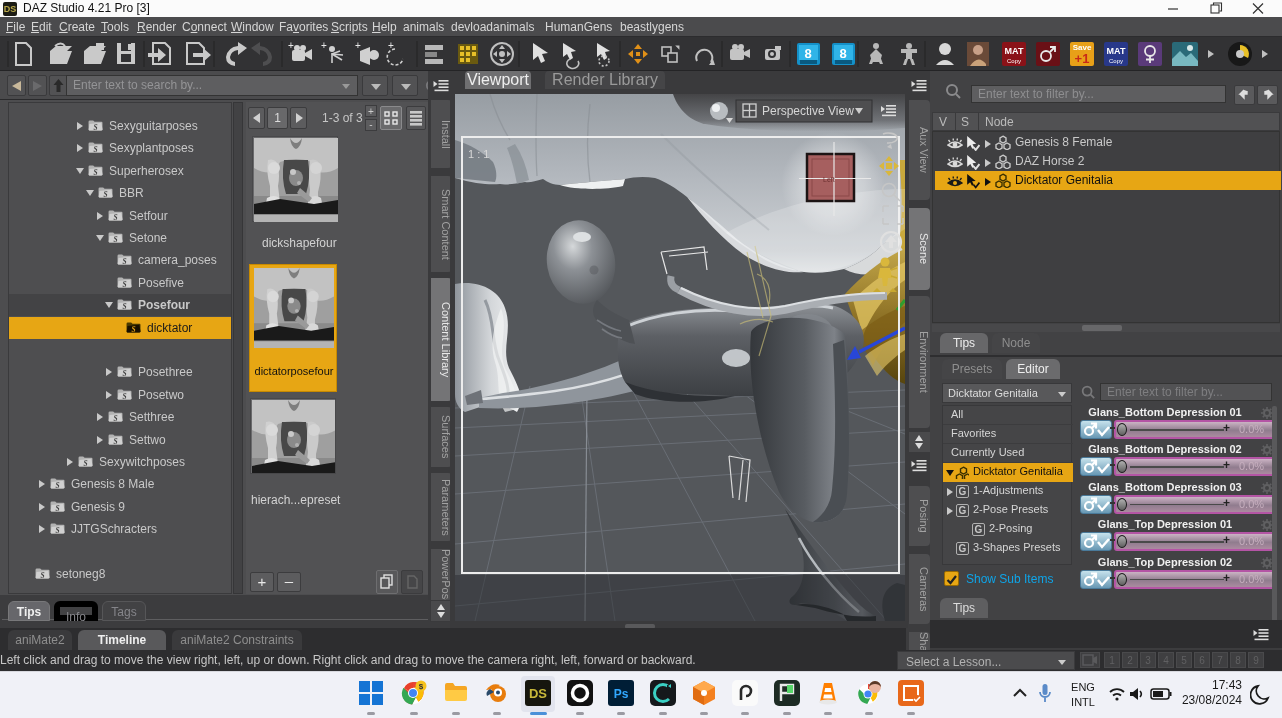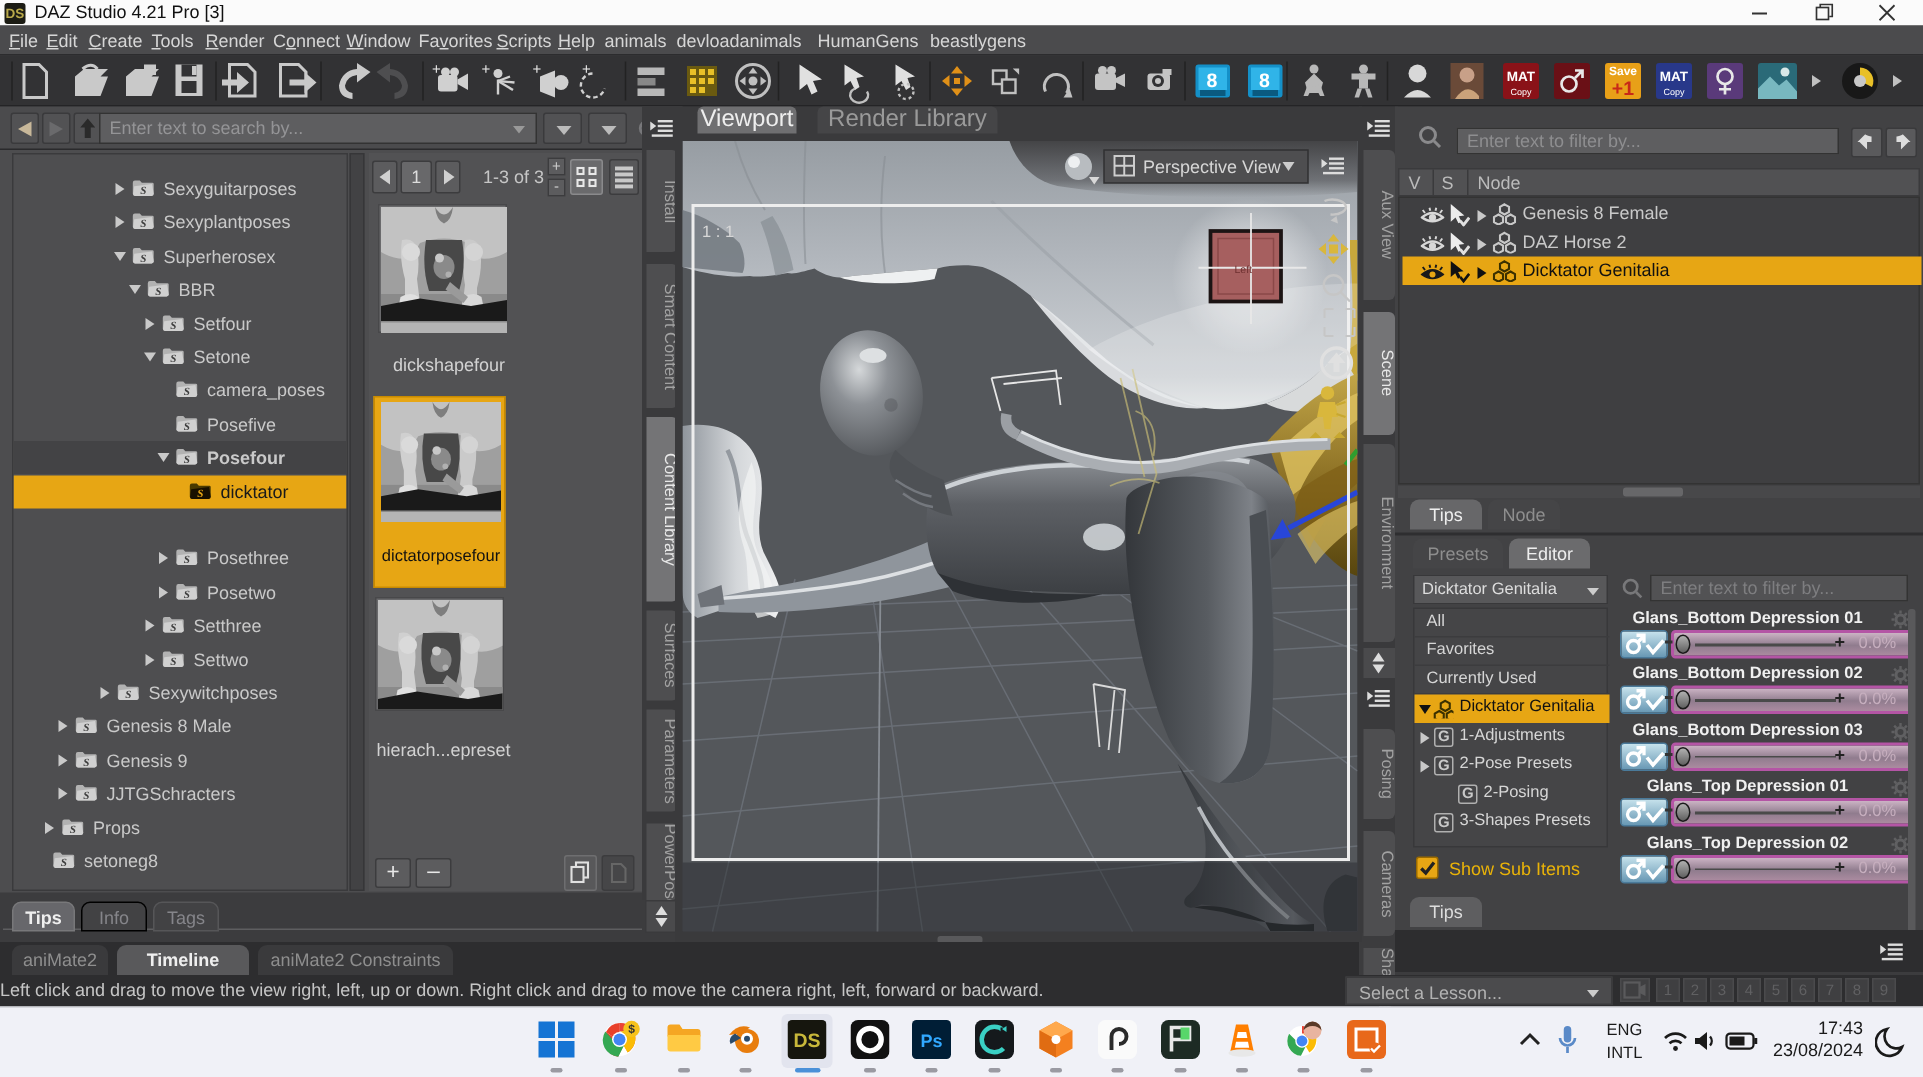--- a/index.html
+++ b/index.html
@@ -492,27 +492,20 @@
             <use href="#foldS"></use>
           </svg>
           <span style="position:absolute;left:62px;">Genesis 9</span>
         </div>
 <div class="trow" style="top:415px;">
           <i class="tri triR" style="left:30px;"></i>
           <svg class="fold" style="left:40px;" viewBox="0 0 17 14">
             <use href="#foldS"></use>
           </svg>
           <span style="position:absolute;left:62px;">JJTGSchracters</span>
-        </div>
-<div class="trow" style="top:438px;">
-          <i class="tri triR" style="left:21px;"></i>
-          <svg class="fold" style="left:31px;" viewBox="0 0 17 14">
-            <use href="#foldS"></use>
-          </svg>
-          <span style="position:absolute;left:53px;">Props</span>
         </div>
 <div class="trow" style="top:460px;">
           <svg class="fold" style="left:25px;" viewBox="0 0 17 14">
             <use href="#foldS"></use>
           </svg>
           <span style="position:absolute;left:47px;">setoneg8</span>
         </div>
 </div>
 <div style="position:absolute;left:234px;top:4px;width:8px;height:30px;background:#6a6a6c;border-radius:3px;"></div>
 <div style="position:absolute;left:234px;top:380px;width:8px;height:55px;background:#6a6a6c;border-radius:3px;"></div>
@@ -605,21 +598,21 @@
   <svg style="position:absolute;left:4px;top:385px;" width="18" height="17" viewBox="0 0 17 17">
         <use href="#panemenu"></use>
       </svg>
   <div class="vtab" style="top:415px;height:60px;">Posing</div>
   <div class="vtab" style="top:483px;height:70px;">Cameras</div>
   <div class="vtab" style="top:561px;height:40px;overflow:hidden;">Shaping</div>
 </div>
 <div id="lefttabs" style="position:absolute;left:0;top:600px;width:430px;height:23px;background:#3c3c3e;">
   <div style="position:absolute;left:2px;top:19px;width:426px;height:1px;background:#5e5e60;"></div>
   <div class="ttab" style="left:8px;top:1px;width:42px;background:#67676b;color:#efefef;border:1px solid #78787a;font-weight:bold;">Tips</div>
-  <div class="ttab" style="left:54px;top:1px;width:44px;background:#424244;color:#85858a;border:1px solid #000000;">Info</div>
+  <div class="ttab" style="left:54px;top:1px;width:44px;background:#424244;color:#85858a;border:6px solid #000000;">Info</div>
   <div class="ttab" style="left:102px;top:1px;width:44px;background:#424244;color:#85858a;border:1px solid #565658;">Tags</div>
 </div>
 
 <div id="vpwrap">
   <div class="vptab" style="left:15px;width:66px;background:#6f6f71;color:#eee;">Viewport</div>
   <div class="vptab" style="left:95px;width:120px;background:#454547;color:#9a9a9a;">Render Library</div>
   <div id="vpscene">
 <svg width="450" height="527" viewBox="0 0 450 527">
 <defs>
 <linearGradient id="hmass" x1="0" y1="0" x2="0" y2="1">
@@ -902,21 +895,21 @@
           <span style="position:absolute;left:30px;top:2px;">2-Posing</span>
         </div>
     <div style="position:absolute;left:0;top:133px;width:130px;height:19px;">
           <div class="gbox" style="left:13px;"></div>
           <span style="position:absolute;left:30px;top:2px;">3-Shapes Presets</span>
         </div>
   </div>
   <div style="position:absolute;left:14px;top:500px;width:15px;height:15px;background:#e7a614;border:1px solid #9a6a00;border-radius:2px;"><svg width="13" height="13" viewBox="0 0 13 13">
           <path d="M2.5 7 L5.5 10 L11 3" stroke="#222" stroke-width="2.2" fill="none"></path>
         </svg></div>
-  <div style="position:absolute;left:36px;top:501px;color:#eab308;font-size:12px;">Show Sub Items</div>
+  <div style="position:absolute;left:36px;top:501px;color:#0ea5e9;font-size:12px;">Show Sub Items</div>
 
   <div style="position:absolute;left:148px;top:309px;width:200px;height:268px;background:#424244;">
 <svg style="position:absolute;left:2px;top:4px;" width="16" height="16" viewBox="0 0 18 18">
           <circle cx="8" cy="8" r="5" fill="none" stroke="#78787a" stroke-width="2"></circle>
           <line x1="12" y1="12" x2="16" y2="16" stroke="#78787a" stroke-width="2"></line>
         </svg>
 <div class="filterfield" style="left:22px;top:3px;width:172px;color:#7e7e80;background:#525254;">Enter text to filter by...</div>
 <div class="ptitle" style="left:2px;top:26px;">Glans_Bottom Depression 01</div>
 <svg style="position:absolute;left:182px;top:26px;" width="14" height="14" viewBox="0 0 14 14">
           <use href="#gearS"></use>

